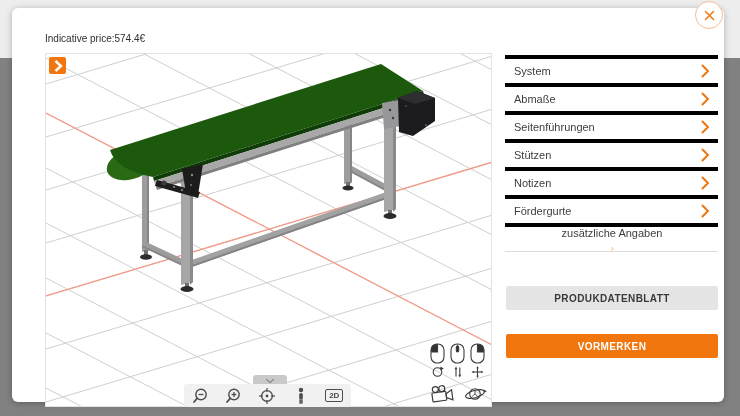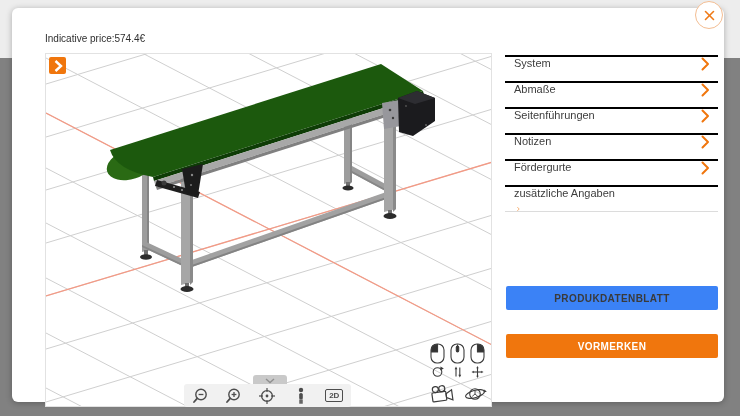--- a/index.html
+++ b/index.html
@@ -16,27 +16,27 @@
   .expand-btn{position:absolute;left:3px;top:3px;width:17px;height:17px;background:#f0760d;border-radius:2px;
               display:flex;align-items:center;justify-content:center;cursor:pointer;}
   .collapse-tab{position:absolute;left:207px;top:321px;width:34px;height:11px;background:#c9c9c9;
                 border-radius:3px 3px 0 0;display:flex;align-items:center;justify-content:center;cursor:pointer;}
   .toolbar{position:absolute;left:138px;top:330px;width:167px;height:23px;background:#f1f1f1;border-radius:3px;
            display:flex;align-items:center;justify-content:space-around;}
   .tool-btn{width:30px;height:22px;display:flex;align-items:center;justify-content:center;cursor:pointer;background:transparent;border:none;padding:0;text-align:center;}
   .badge-2d{border:1.2px solid #4d4d4d;border-radius:2px;font-size:8px;font-weight:bold;color:#4d4d4d;padding:1px 3px;line-height:9px;}
   .mouse-legend{position:absolute;left:382px;top:288px;width:62px;height:64px;}
   .menu{position:absolute;left:493px;top:47px;width:213px;}
-  .menu-row{height:24px;border-top:2px solid #000000;display:flex;
+  .menu-row{height:24px;border-top:4px solid #000000;display:flex;align-items:center;
             justify-content:space-between;padding:0 8px 0 9px;cursor:pointer;background:#fff;gap:8px;}
   .menu-row:last-child{border-bottom:1px solid #dcdcdc;flex-direction:column;}
   .menu-row .lbl{font-size:11px;color:#3d3d3d;}
   .btn{position:absolute;left:494px;width:212px;height:24px;border:none;border-radius:2px;
        font-family:"Liberation Sans",sans-serif;font-size:10px;font-weight:bold;letter-spacing:.4px;cursor:pointer;}
-  .btn-datasheet{top:278px;background:#3b82f6;color:#3a3a3a;}
+  .btn-datasheet{top:278px;background:#e5e5e5;color:#3a3a3a;}
   .btn-reserve{top:326px;background:#f0760d;color:#ffffff;}
   svg{display:block;}
 </style>
 </head>
 <body>
 
 <div class="page-top-band"></div>
 
 <div class="modal">
 
@@ -238,20 +238,26 @@
           <polyline points="1.5,1.5 7,7 1.5,12.5" fill="none" stroke="#F0760D" stroke-width="2" stroke-linecap="round" stroke-linejoin="round"></polyline>
         </svg>
       </div>
       <div class="menu-row">
         <span class="lbl">Seitenführungen</span>
         <svg width="9" height="14" viewBox="0 0 9 14">
           <polyline points="1.5,1.5 7,7 1.5,12.5" fill="none" stroke="#F0760D" stroke-width="2" stroke-linecap="round" stroke-linejoin="round"></polyline>
         </svg>
       </div>
       <div class="menu-row">
+        <span class="lbl">Stützen</span>
+        <svg width="9" height="14" viewBox="0 0 9 14">
+          <polyline points="1.5,1.5 7,7 1.5,12.5" fill="none" stroke="#F0760D" stroke-width="2" stroke-linecap="round" stroke-linejoin="round"></polyline>
+        </svg>
+      </div>
+      <div class="menu-row">
         <span class="lbl">Notizen</span>
         <svg width="9" height="14" viewBox="0 0 9 14">
           <polyline points="1.5,1.5 7,7 1.5,12.5" fill="none" stroke="#F0760D" stroke-width="2" stroke-linecap="round" stroke-linejoin="round"></polyline>
         </svg>
       </div>
       <div class="menu-row">
         <span class="lbl">Fördergurte</span>
         <svg width="9" height="14" viewBox="0 0 9 14">
           <polyline points="1.5,1.5 7,7 1.5,12.5" fill="none" stroke="#F0760D" stroke-width="2" stroke-linecap="round" stroke-linejoin="round"></polyline>
         </svg>

